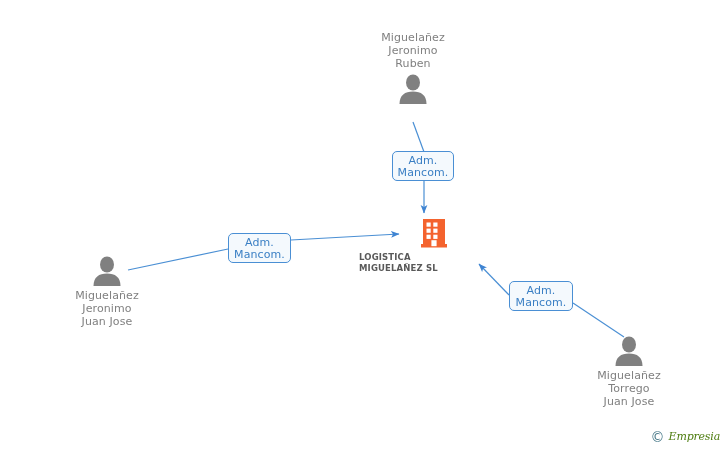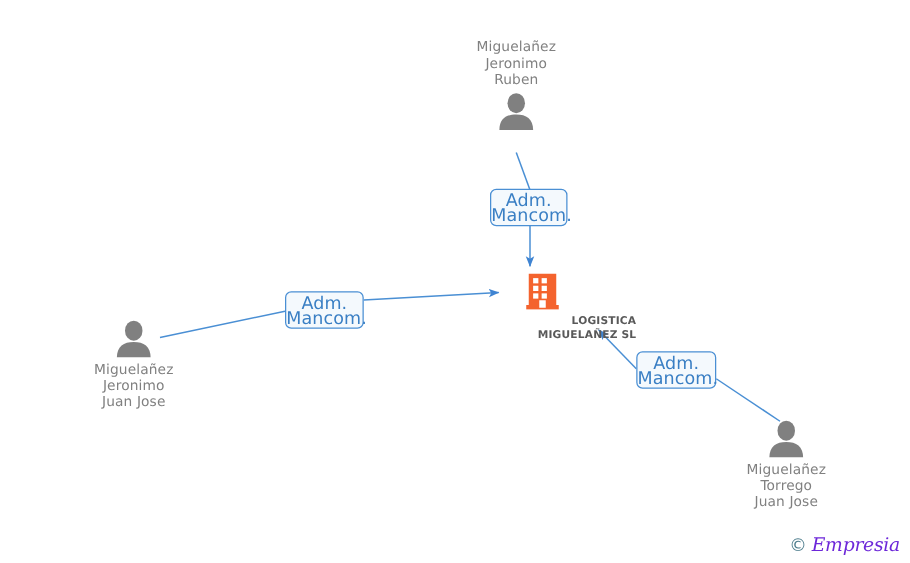--- a/index.html
+++ b/index.html
@@ -42,21 +42,21 @@
     color: #808080;
     font-size: 11px;
     line-height: 13px;
     white-space: pre-line;
     letter-spacing: 0.1px;
   }
   
   .company-node {
     position: absolute;
     width: 150px;
-    text-align: right;
+    text-align: left;
   }
   .company-icon {
     display: block;
     margin: 0 auto;
   }
   .company-name {
     display: block;
     color: #595959;
     font-size: 8.5px;
     font-weight: bold;
@@ -66,21 +66,21 @@
     margin-top: 2px;
   }
   
   .rel-label {
     position: absolute;
     box-sizing: border-box;
     background: #f4f9fd;
     border: 1.3px solid #4a8fd4;
     border-radius: 5px;
     color: #3a7fc4;
-    font-size: 14px;
+    font-size: 11px;
     line-height: 12px;
     text-align: center;
     padding: 3px 0 16px 0;
     white-space: pre-line;
     letter-spacing: 0.1px;
   }
   
   #watermark {
     position: absolute;
     right: 8px;
@@ -90,23 +90,23 @@
     gap: 4px;
   }
   .wm-c {
     color: #4c7c8c;
     font-size: 14px;
     line-height: 14px;
   }
   .wm-text {
     font-family: "DejaVu Serif", "Liberation Serif", serif;
     font-style: italic;
-    font-size: 15px;
+    font-size: 11px;
     line-height: 15px;
-    color: #6d28d9;
+    color: #4d7c0f;
     letter-spacing: -0.2px;
   }
 </style>
 </head>
 <body>
 
 <div id="graph-canvas">
 
   <svg class="edges-layer" viewBox="0 0 728 450" width="728" height="450">
     <defs>

